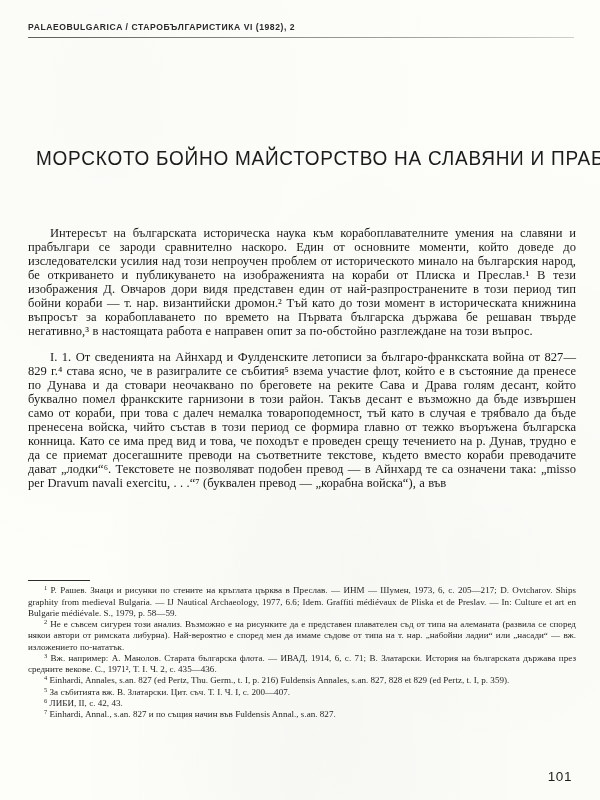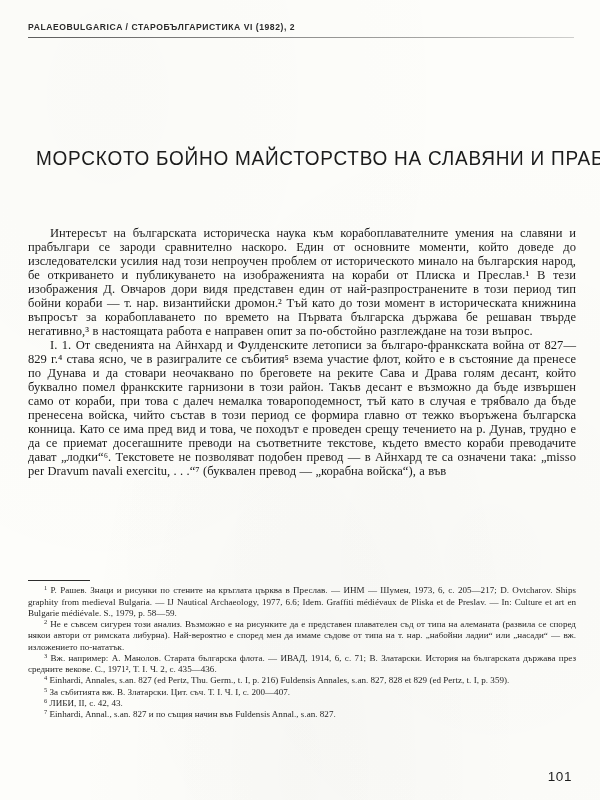--- a/index.html
+++ b/index.html
@@ -105,21 +105,21 @@
     margin: 0;
     font-size: 12.55px;
     line-height: 14px;
     text-align: justify;
     text-align-last: left;
     color: #1a1a1a;
     word-spacing: 0.2px;
     letter-spacing: 0.03px;
     hyphens: manual;
   }
-  .para + .para { margin-top: 0px; }
+  .para + .para { margin-top: 12px; }
   .para.indent { text-indent: 22px; }
   sup {
     font-size: 7.4px;
     line-height: 0;
     vertical-align: 0.52em;
   }
 
   
   .footnotes {
     position: absolute;

